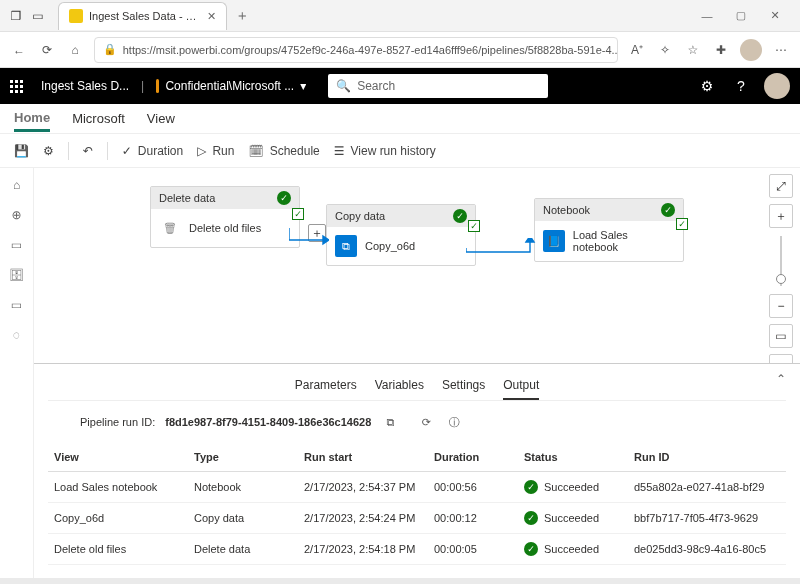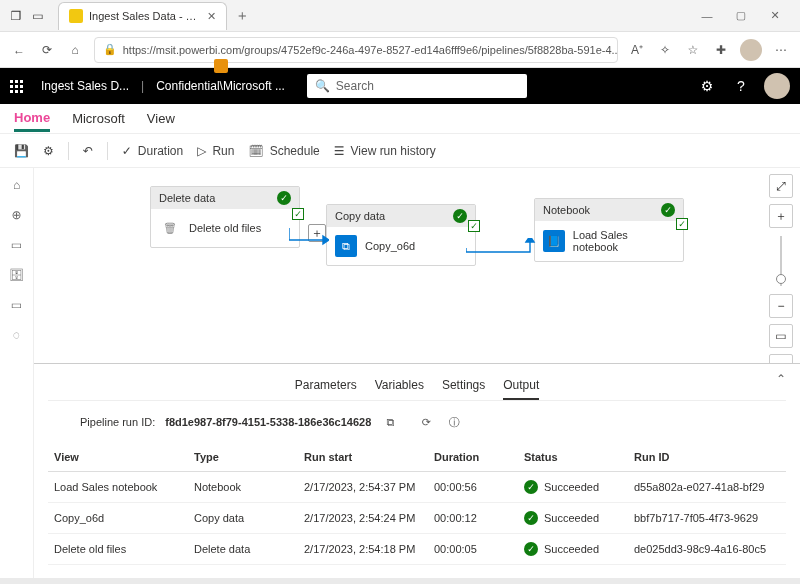--- a/index.html
+++ b/index.html
@@ -22,30 +22,30 @@
 .urlbar .addr { flex:1; display:flex; align-items:center; border:1px solid #ddd; border-radius: 4px; height: 26px; padding: 0 8px; font-size: 11px; color:#555; overflow:hidden; white-space:nowrap;}
 .urlbar .addr .lock { margin-right: 6px; }
 .avatar-sm { width: 22px; height: 22px; border-radius: 50%; background: #d0c2b0; }
 
 
 .appbar { height: 36px; background: #000; color: #fff; display: flex; align-items: center; padding: 0 10px; gap: 12px; font-size: 12px; }
 .waffle { display:grid; grid-template-columns:repeat(3,3px); grid-template-rows:repeat(3,3px); gap:2px; margin-right:6px;}
 .waffle span{background:#fff;}
 .appbar .doc { white-space:nowrap; overflow:hidden; text-overflow:ellipsis; max-width:90px;}
 .appbar .shield { width:14px; height:14px; background:#e8910d; border-radius:2px; }
-.appbar .conf { display:flex; align-items:center; gap:6px; white-space:nowrap; overflow:hidden; text-overflow:ellipsis; max-width:150px;flex-direction:column;}
+.appbar .conf { display:flex; align-items:center; gap:6px; white-space:nowrap; overflow:hidden; text-overflow:ellipsis; max-width:150px;}
 .appbar .search { flex:0 0 220px; margin-left:10px; background:#fff; color:#666; height:24px; border-radius:2px; display:flex; align-items:center; padding:0 8px; gap:6px;}
 .appbar .spacer{flex:1;}
 .appbar .ricn{width:22px;text-align:center;font-size:14px;}
 .avatar-lg{width:26px;height:26px;border-radius:50%;background:#d0c2b0;}
 
 
 .ribbon{display:flex;height:30px;align-items:center;padding:0 14px;gap:22px;border-bottom:1px solid #eee;font-size:13px;}
 .ribbon .rt{padding:4px 0;cursor:pointer;}
-.ribbon .rt.active{font-weight:600;border-bottom:3px solid #117865;color:#ec4899;}
+.ribbon .rt.active{font-weight:600;border-bottom:3px solid #117865;color:#737373;}
 .toolbar{display:flex;height:34px;align-items:center;padding:0 14px;gap:14px;border-bottom:1px solid #eee;font-size:12px;color:#444;}
 .toolbar .sep{width:1px;height:18px;background:#ddd;}
 .toolbar .tbtn{display:flex;align-items:center;gap:6px;cursor:pointer;}
 
 
 .main{display:flex;height:calc(584px - 32px - 36px - 36px - 30px - 34px);}
 .sidebar{width:34px;border-right:1px solid #eee;display:flex;flex-direction:column;align-items:center;padding-top:10px;gap:16px;color:#666;}
 .content{flex:1;position:relative;display:flex;flex-direction:column;}
 .canvas{flex:0 0 195px;position:relative;background:#fff;overflow:hidden;}
 
@@ -250,21 +250,21 @@
     <div class="details">
       <span class="caret-up">⌃</span>
       <div class="dtabs">
         <div class="dt">Parameters</div>
         <div class="dt">Variables</div>
         <div class="dt">Settings</div>
         <div class="dt active">Output</div>
       </div>
       <div class="runid">
         <span>Pipeline run ID:</span>
-        <span class="val">f8d1e987-8f79-4151-5338-186e36c14628</span>
+        <span class="val">f8d1e987-8f79-4151-8409-186e36c14628</span>
         <span class="rbtn">⧉</span>
         <span class="rbtn" style="margin-left:8px">⟳</span>
         <span class="rbtn">ⓘ</span>
       </div>
       <table>
         <colgroup>
             <col style="width:140px">
             <col style="width:110px">
             <col style="width:130px">
             <col style="width:90px">

